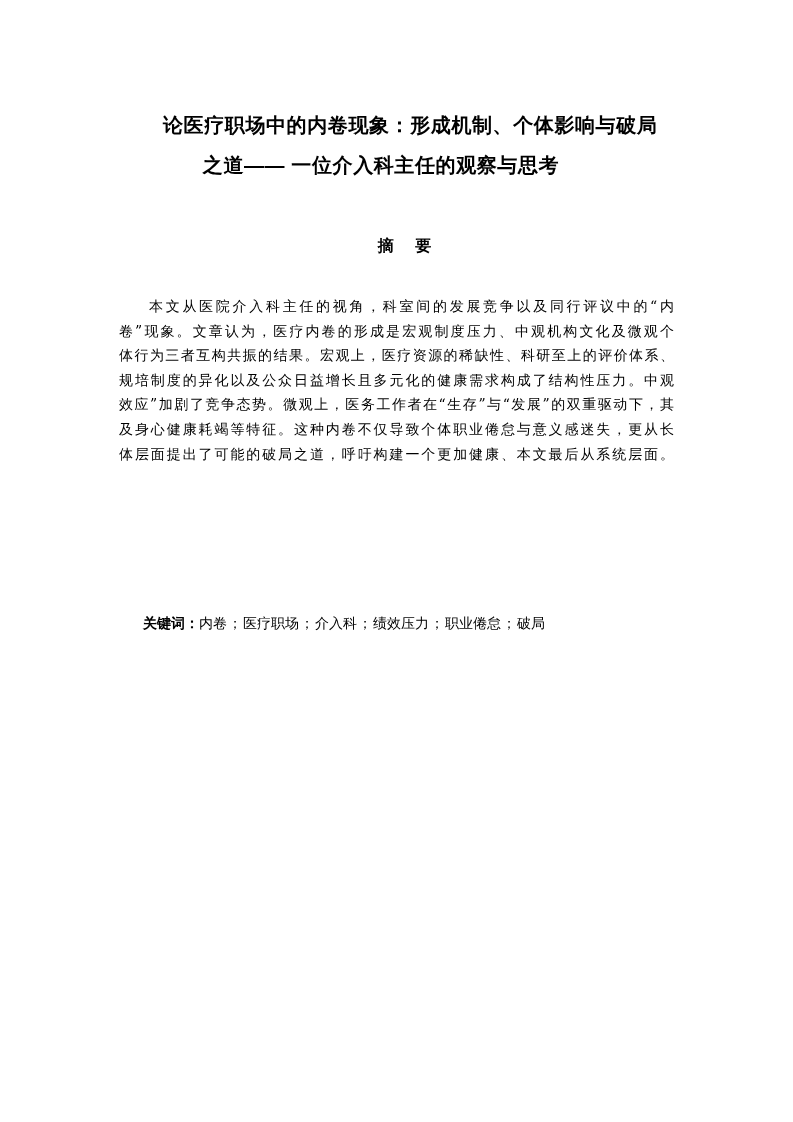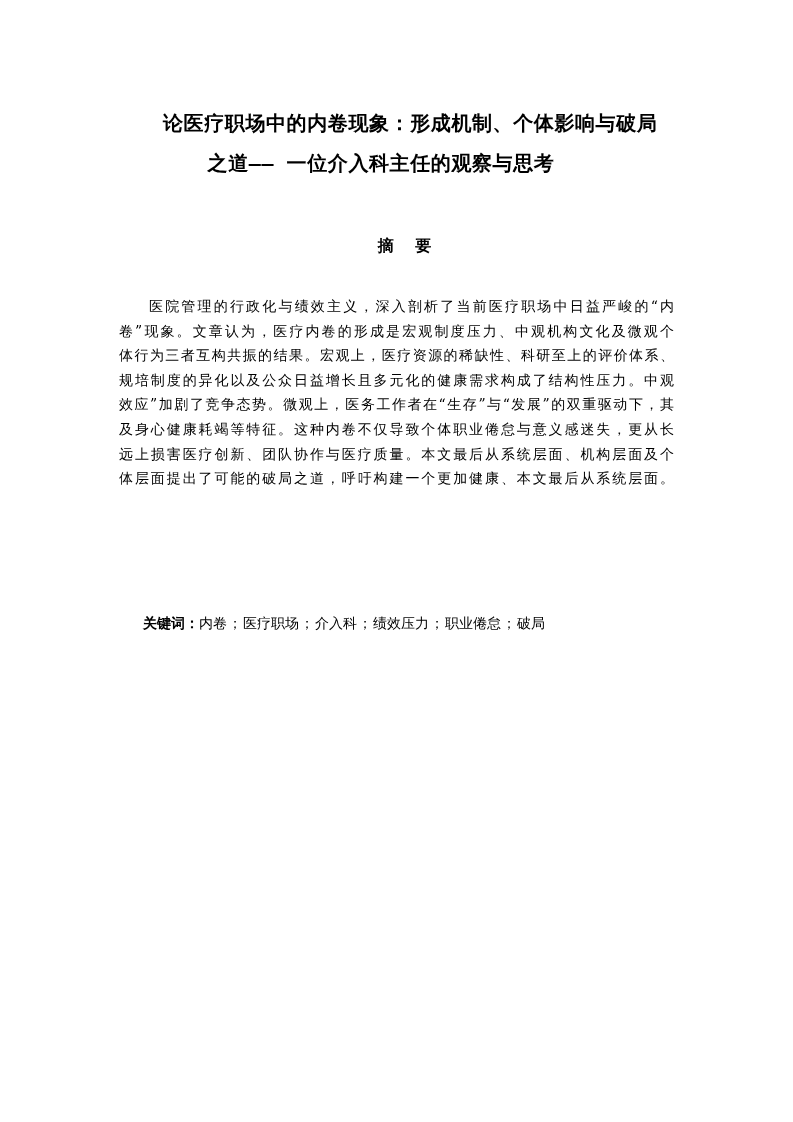--- a/index.html
+++ b/index.html
@@ -19,21 +19,21 @@
       position: absolute;
       left: 0; top: 0;
       width: 793px;
       height: 1122px;
       background: #ffffff;
     }
     .title {
       position: absolute;
       left: 119px;
       width: 554px;
-      font-family: Liberation Mono, monospace;
+      font-family: Liberation Sans, sans-serif;
       font-weight: bold;
       font-size: 20px;
       line-height: 40px;
       text-align: center;
       top: 105px;
       margin: 0;
     }
     .title .line1 {
       display: block;
       text-align: right;
@@ -109,27 +109,26 @@
 <div class="page">
 
   <h1 class="title">
     <span class="line1">论医疗职场中的内卷现象：形成机制、个体影响与破局</span>
     <span class="line2">之道—— 一位介入科主任的观察与思考</span>
   </h1>
 
   <h2 class="abstract-heading">摘 要</h2>
 
   <div class="abstract-body">
-    <span class="ab-line first">医院管理的行政化与绩效主义，深入剖析了当前医疗职场中日益严峻的“内</span>
+    <span class="ab-line first">本文从医院介入科主任的视角，科室间的发展竞争以及同行评议中的“内</span>
     <span class="ab-line">卷”现象。文章认为，医疗内卷的形成是宏观制度压力、中观机构文化及微观个</span>
     <span class="ab-line">体行为三者互构共振的结果。宏观上，医疗资源的稀缺性、科研至上的评价体系、</span>
     <span class="ab-line">规培制度的异化以及公众日益增长且多元化的健康需求构成了结构性压力。中观</span>
     <span class="ab-line">效应”加剧了竞争态势。微观上，医务工作者在“生存”与“发展”的双重驱动下，其</span>
     <span class="ab-line">及身心健康耗竭等特征。这种内卷不仅导致个体职业倦怠与意义感迷失，更从长</span>
-    <span class="ab-line">远上损害医疗创新、团队协作与医疗质量。本文最后从系统层面、机构层面及个</span>
     <span class="ab-line last">体层面提出了可能的破局之道，呼吁构建一个更加健康、本文最后从系统层面。</span>
   </div>
 
   <p class="keywords">
     <span class="kw-label">关键词：</span><span>内卷</span><span class="kw-sep">；</span><span>医疗职场</span><span class="kw-sep">；</span><span>介入科</span><span class="kw-sep">；</span><span>绩效压力</span><span class="kw-sep">；</span><span>职业倦怠</span><span class="kw-sep">；</span><span>破局</span>
   </p>
 
 </div>
 
 </body></html>

